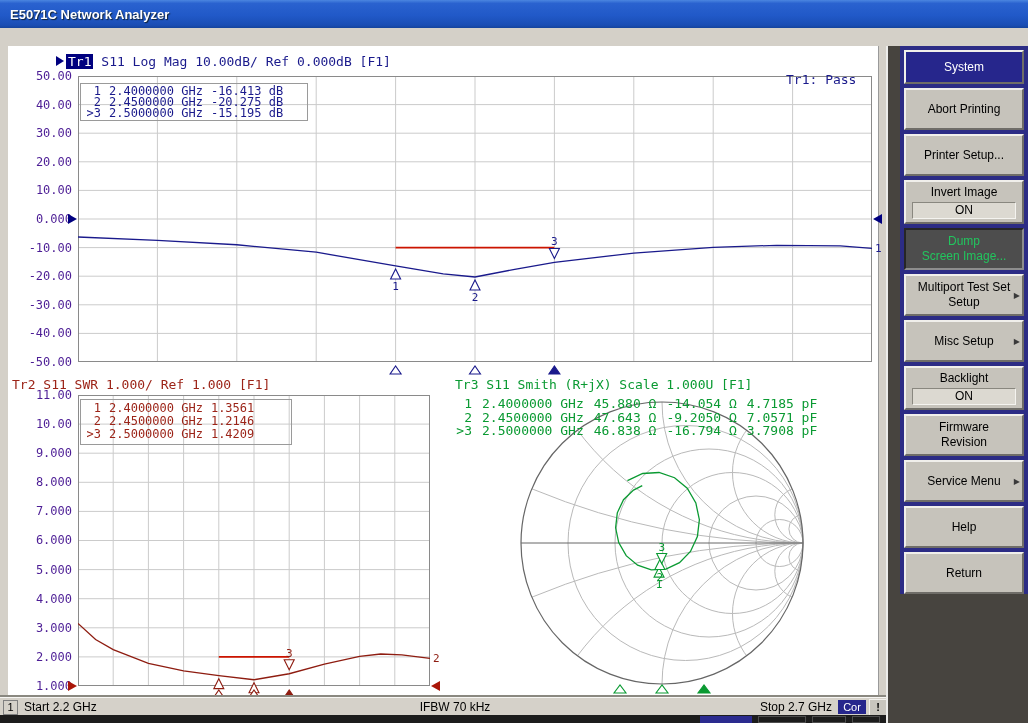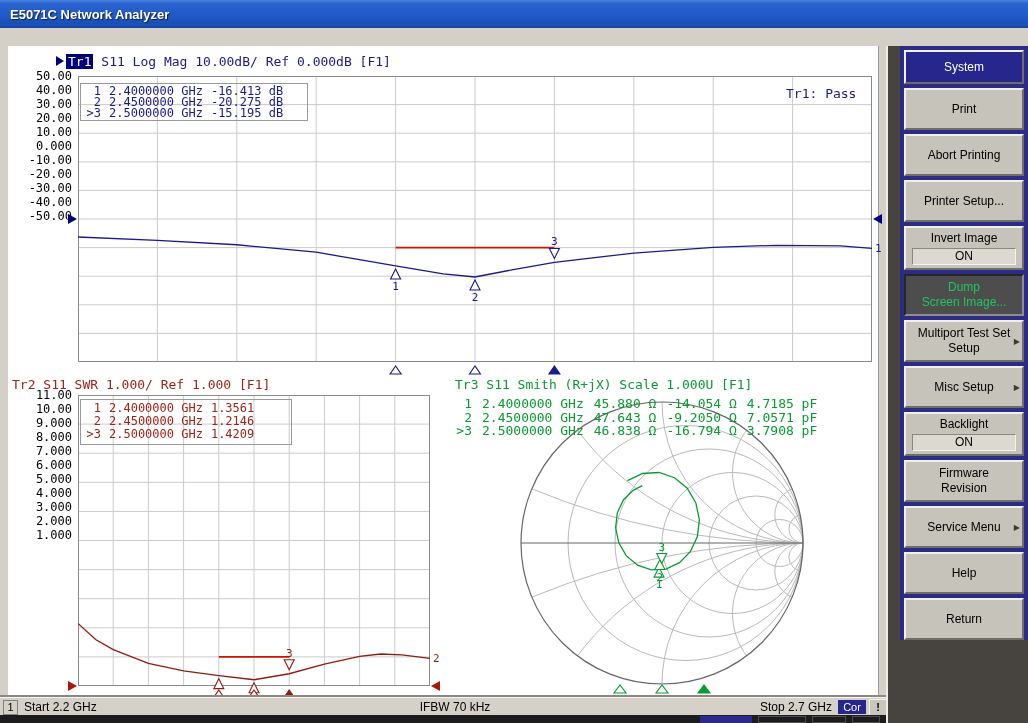--- a/index.html
+++ b/index.html
@@ -18,34 +18,34 @@
   .menu-item{cursor:default;}
   .menu-resize{margin-left:auto;}
   
   .panel{position:absolute;left:8px;top:46px;width:870px;height:651px;background:#fff;
          border-right:1px solid #9a9a9a;}
   .mono{font-family:"DejaVu Sans Mono",monospace;}
   .trhdr{position:absolute;height:14px;display:flex;align-items:center;font-size:13px;white-space:pre;}
   .trhdr .arrow{width:0;height:0;border-top:5px solid transparent;border-bottom:5px solid transparent;
       border-left:8px solid #00007f;margin-right:2px;}
   .chip{background:#00007f;color:#fff;padding:0 2px;}
-  .ylabels{position:absolute;display:flex;flex-direction:column;justify-content:flex-start;
-      align-items:flex-end;font-size:12px;color:#000000;}
+  .ylabels{position:absolute;display:flex;flex-direction:column;justify-content:space-between;
+      align-items:flex-end;font-size:12px;color:#4c1d95;}
   .ylabels span{line-height:14px;}
   .plot-svg{position:absolute;}
   .mkbox{position:absolute;border:1px solid #9a9a9a;font-size:12px;box-sizing:border-box;padding-top:2px;}
   .mkrow{display:flex;line-height:11px;white-space:pre;}
   .mkbox.tr2 .mkrow{line-height:13px;}
   .mkrow .mid{width:20px;text-align:right;}
   .mkrow .mfreq{padding-left:8px;}
   .mkrow .mval{padding-left:8px;}
   .tr1-color{color:#1a1a8c;}
   .tr2-color{color:#9c2418;}
   .tr3-color{color:#0a9a32;}
-  .pass{position:absolute;left:786px;top:86px;font-size:13px;color:#1a1a8c;white-space:pre;}
+  .pass{position:absolute;left:786px;top:72px;font-size:13px;color:#1a1a8c;white-space:pre;}
   .tr3rows{position:absolute;left:452px;top:397px;font-size:13px;}
   .tr3rows .mkrow{line-height:13.5px;}
   .tr3rows .mfreq{padding-left:10px;}
   .tr3rows .mval{padding-left:10px;}
   .tri-right,.tri-left{position:absolute;width:0;height:0;
       border-top:5px solid transparent;border-bottom:5px solid transparent;}
   .tri-right{border-left:9px solid #00007f;}
   .tri-left{border-right:9px solid #00007f;}
   .tri-right.red{border-left-color:#aa1608;}
   .tri-left.red{border-right-color:#aa1608;}
@@ -326,24 +326,20 @@
   </div>
 
   <div class="sidebar">
     <div class="skey-stack">
 
         <div class="skey system">
           <div class="skey-line">System</div>
 
         </div>
 
-        <div class="skey">
-          <div class="skey-line">Print</div>
-
-        </div>
 
         <div class="skey">
           <div class="skey-line">Abort Printing</div>
 
         </div>
 
         <div class="skey">
           <div class="skey-line">Printer Setup...</div>
 
         </div>

